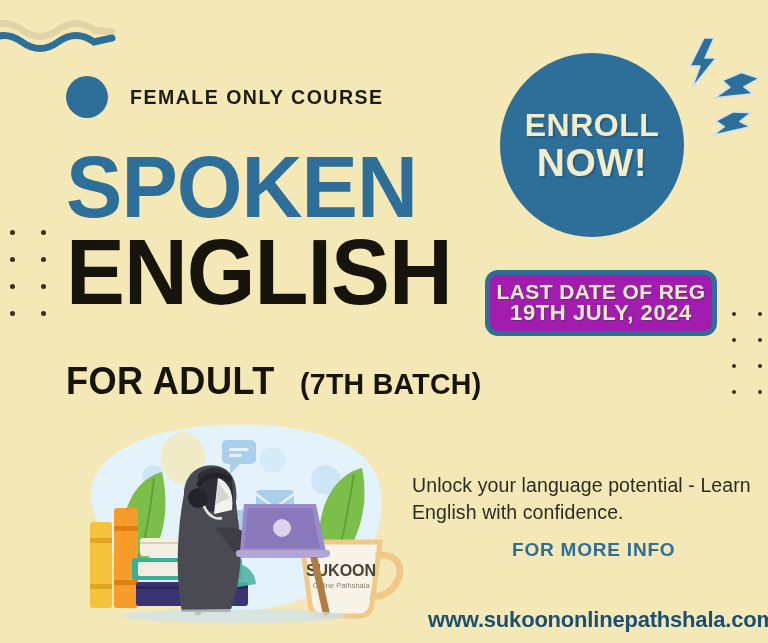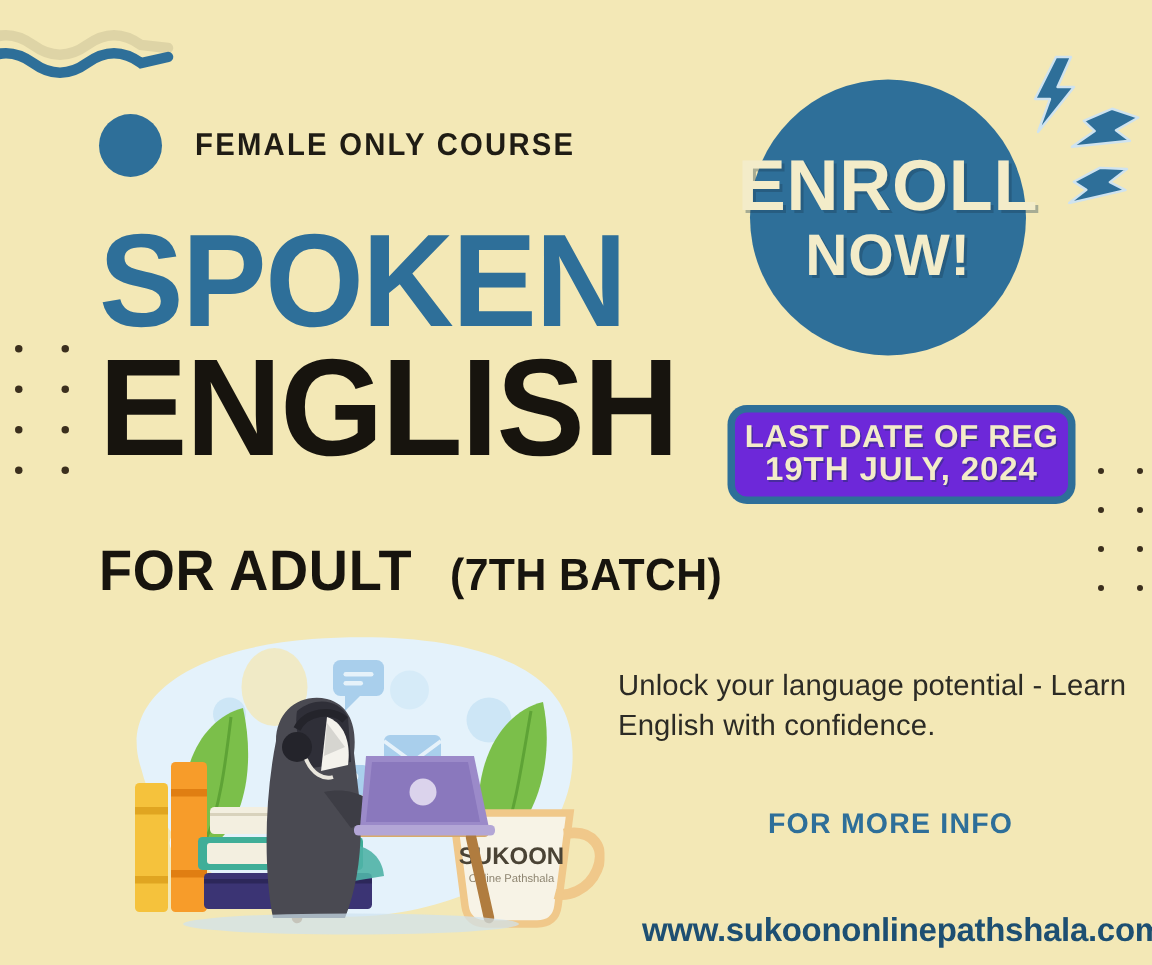--- a/index.html
+++ b/index.html
@@ -52,44 +52,44 @@
   .enroll{
     position:absolute;left:500px;top:53px;width:184px;height:184px;border-radius:50%;
     background:#2e6f99;display:flex;flex-direction:column;align-items:center;
     justify-content:center;gap:2px;
   }
   .enroll span{
     font-family:"Liberation Sans Narrow","Liberation Sans",sans-serif;
     font-weight:bold;color:#f3ecc9;line-height:1;letter-spacing:.5px;
     text-shadow:2px 2px 0 rgba(25,60,85,.35);
   }
-  .enroll .l1{font-size:48px;}
+  .enroll .l1{font-size:32px;}
   .enroll .l2{font-size:39px;}
 
   
   .bolts{position:absolute;left:678px;top:36px;width:92px;height:100px;}
 
   
   .badge{
     position:absolute;left:487px;top:272px;width:222px;height:56px;
-    background:#6d28d9;border-radius:11px;border:3px solid #2e6f99;
+    background:#a21caf;border-radius:11px;border:3px solid #2e6f99;
     box-shadow:0 0 0 2px #2e6f99;
     display:flex;flex-direction:column;align-items:center;justify-content:center;
   }
   .badge span{
     font-family:"Liberation Sans Narrow","Liberation Sans",sans-serif;
     font-weight:bold;color:#f3ecc9;line-height:1.02;white-space:nowrap;
     text-shadow:1px 1px 0 rgba(20,50,75,.4);
   }
   .badge .b1{font-size:21px;letter-spacing:.4px;}
   .badge .b2{font-size:22px;letter-spacing:.6px;}
 
   
   .tagline{
-    position:absolute;left:412px;top:444px;width:352px;
+    position:absolute;left:412px;top:472px;width:352px;
     font-size:19.5px;line-height:1.38;color:#2c2b25;letter-spacing:.1px;
   }
   .info-label{
     position:absolute;left:512px;top:539px;
     font-family:"Liberation Sans Narrow","Liberation Sans",sans-serif;
     font-weight:bold;font-size:19px;color:#2e6f99;letter-spacing:.8px;text-align:right;
   }
   .info-url{
     position:absolute;left:428px;top:566px;
     font-weight:bold;font-size:22px;color:#1d4f72;letter-spacing:-.2px;margin-top:41px;

